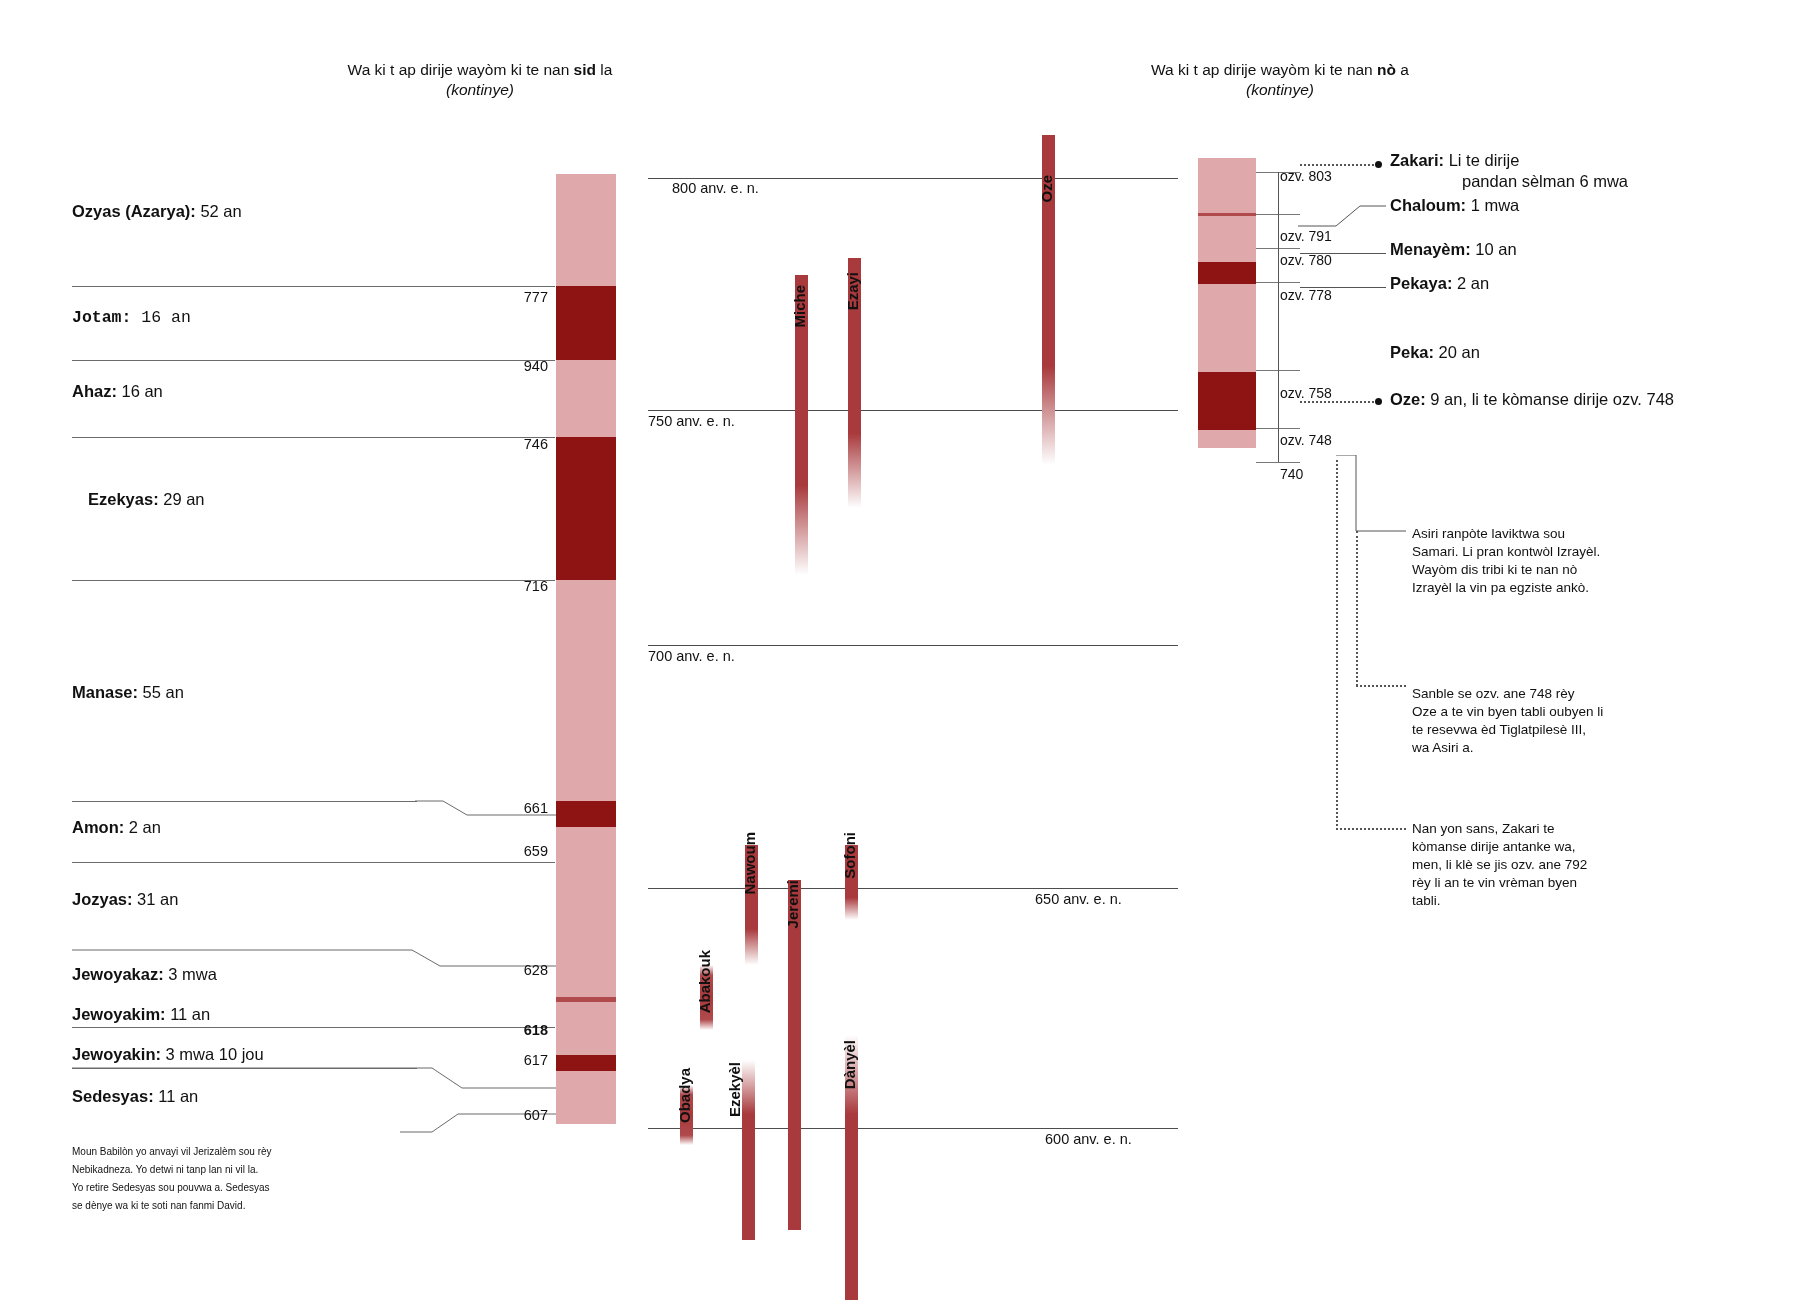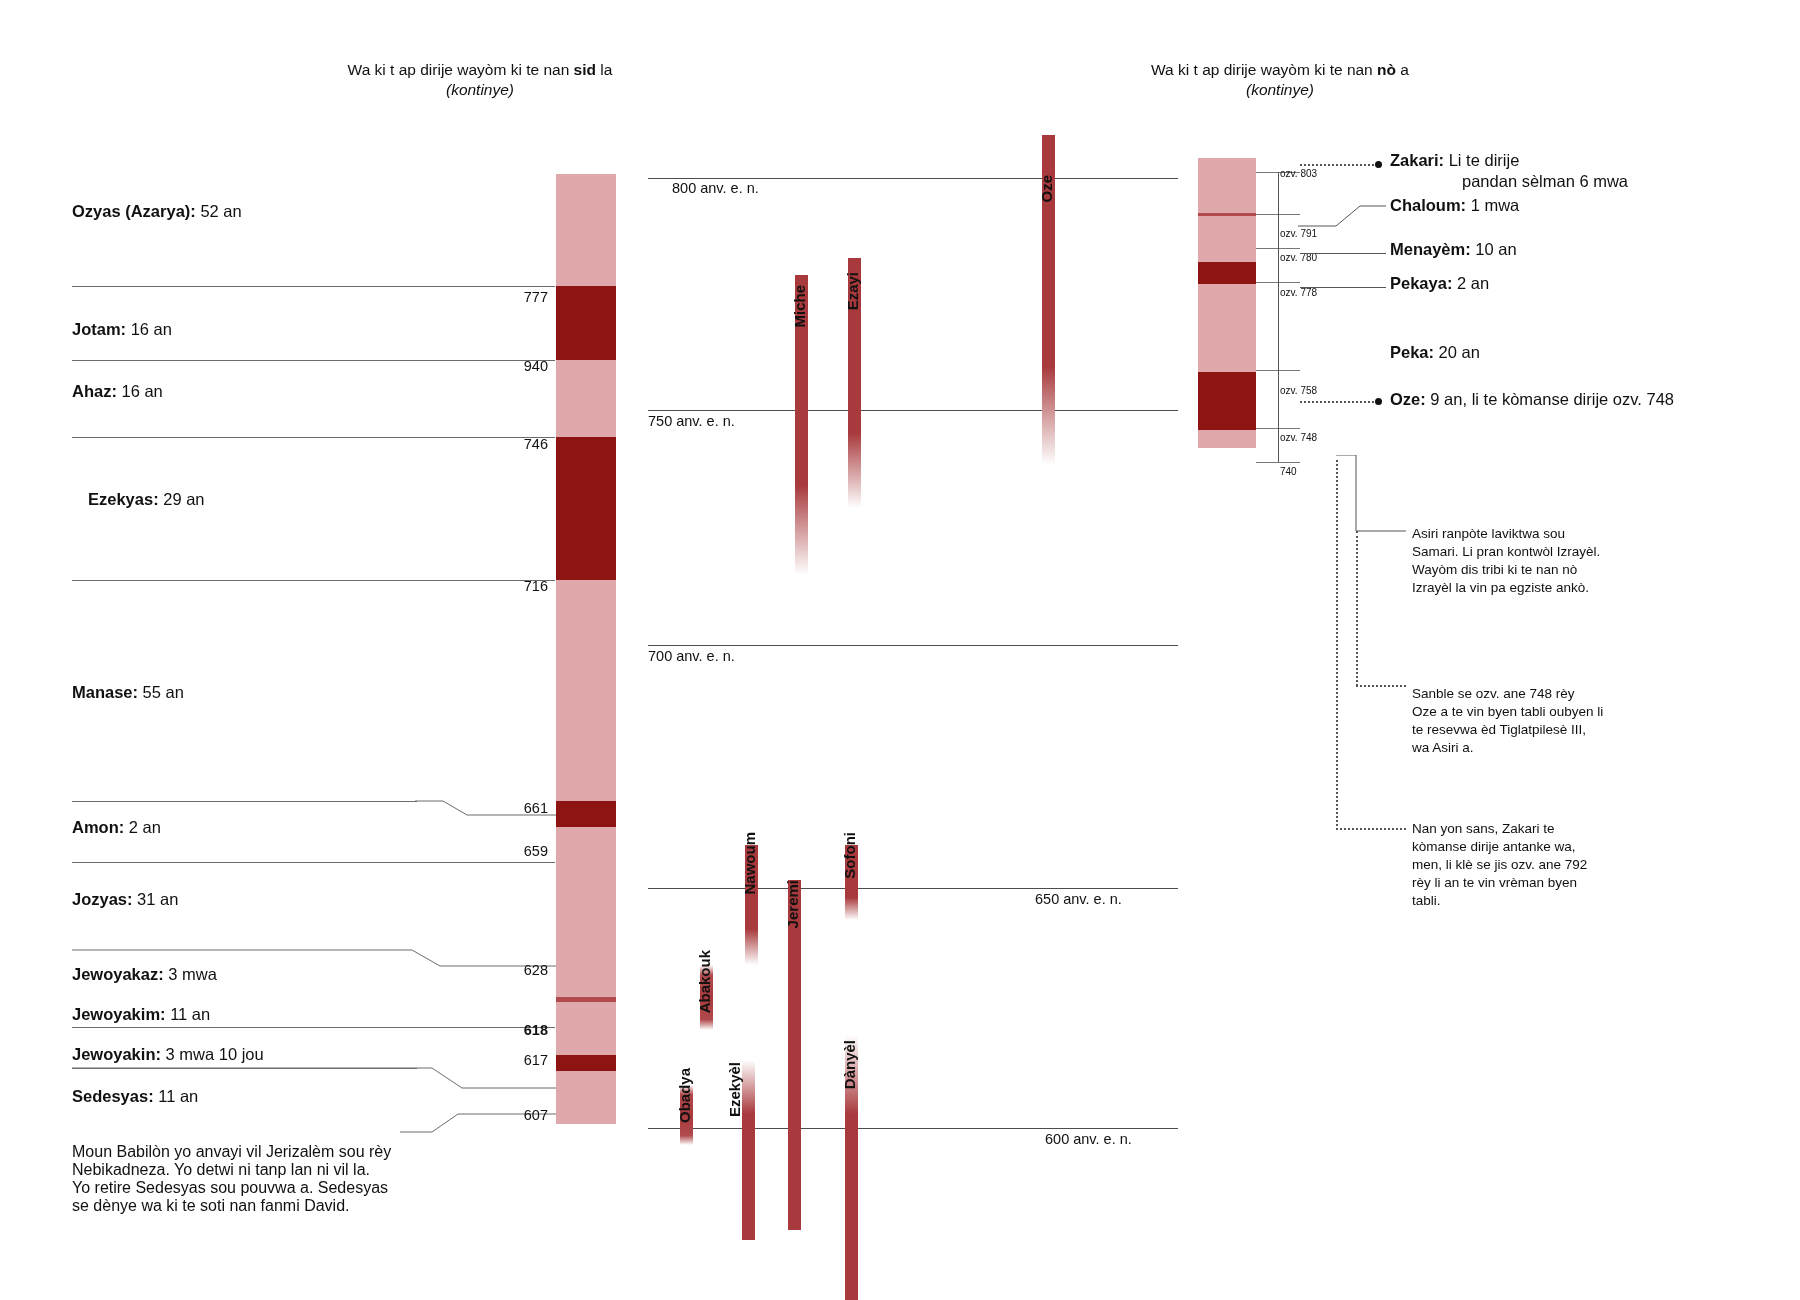--- a/index.html
+++ b/index.html
@@ -17,21 +17,21 @@
   .heading i{font-style:italic;}
 
   
   .king{font-size:16.5px;color:#111;white-space:nowrap;}
   .king b{font-weight:bold;}
 
   .rule{position:absolute;height:0;border-top:1px solid #6b6b6b;}
 
   
   .yr{position:absolute;font-size:14.5px;color:#111;text-align:right;}
-  .yr-left{position:absolute;font-size:10px;color:#111;}
+  .yr-left{position:absolute;font-size:14px;color:#111;}
 
   
   .bar{position:absolute;}
   .bar-pink{background:#dfa9ab;}
   .bar-dark{background:#8e1313;}
   .bar-mid{background:#b04a4c;}
 
   
   .pbar{position:absolute;width:13px;background:#b04a4c;}
   .pbar.fade-both{background:linear-gradient(to bottom,#ffffff 0%,#b04a4c 16%,#a8393c 50%,#b04a4c 84%,#ffffff 100%);}
@@ -48,42 +48,42 @@
 
   
   .rkings{font-size:16.5px;color:#111;white-space:nowrap;}
   .rkings b{font-weight:bold;}
   .note{position:absolute;font-size:13.5px;line-height:18px;color:#111;}
   .bullet{position:absolute;width:7px;height:7px;border-radius:50%;background:#111;}
   .dotted{position:absolute;border-top:2px dotted #555;height:0;}
   .solidlead{position:absolute;border-top:1px solid #555;height:0;}
   .vleadl{position:absolute;border-left:2px dotted #555;width:0;}
   .leadsolidv{position:absolute;border-left:1px solid #555;width:0;}
-  .footnote{position:absolute;font-size:16px;line-height:18px;color:#111;}
+  .footnote{position:absolute;font-size:10px;line-height:18px;color:#111;}
   .tick{position:absolute;height:0;border-top:1px solid #777;}
 </style>
 </head>
 <body>
 
 <div class="root">
 
   <div class="abs heading" style="left:280px;top:60px;width:400px;text-align:center;">
     <span>Wa ki t ap dirije wayòm ki te nan </span><b>sid</b><span> la</span><br>
     <i>(kontinye)</i>
   </div>
 
   <div class="abs heading" style="left:1080px;top:60px;width:400px;text-align:center;">
     <span>Wa ki t ap dirije wayòm ki te nan </span><b>nò</b><span> a</span><br>
     <i>(kontinye)</i>
   </div>
 
   <div class="abs king" style="left:72px;top:202px;">
     <b>Ozyas (Azarya):</b><span> 52 an</span>
   </div>
-  <div class="abs king" style="left:72px;top:320px;">
+  <div class="abs king" style="left:72px;top:308px;font-family:Liberation Mono, monospace;">
     <b>Jotam:</b><span> 16 an</span>
   </div>
   <div class="abs king" style="left:72px;top:382px;">
     <b>Ahaz:</b><span> 16 an</span>
   </div>
   <div class="abs king" style="left:88px;top:490px;text-align:center;">
     <b>Ezekyas:</b><span> 29 an</span>
   </div>
   <div class="abs king" style="left:72px;top:683px;">
     <b>Manase:</b><span> 55 an</span>

